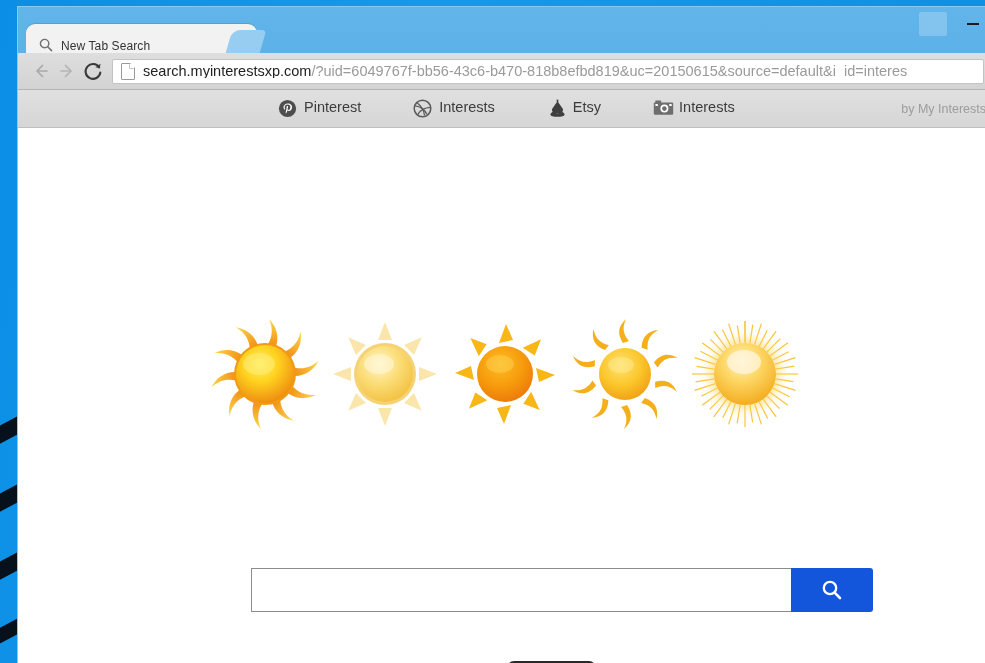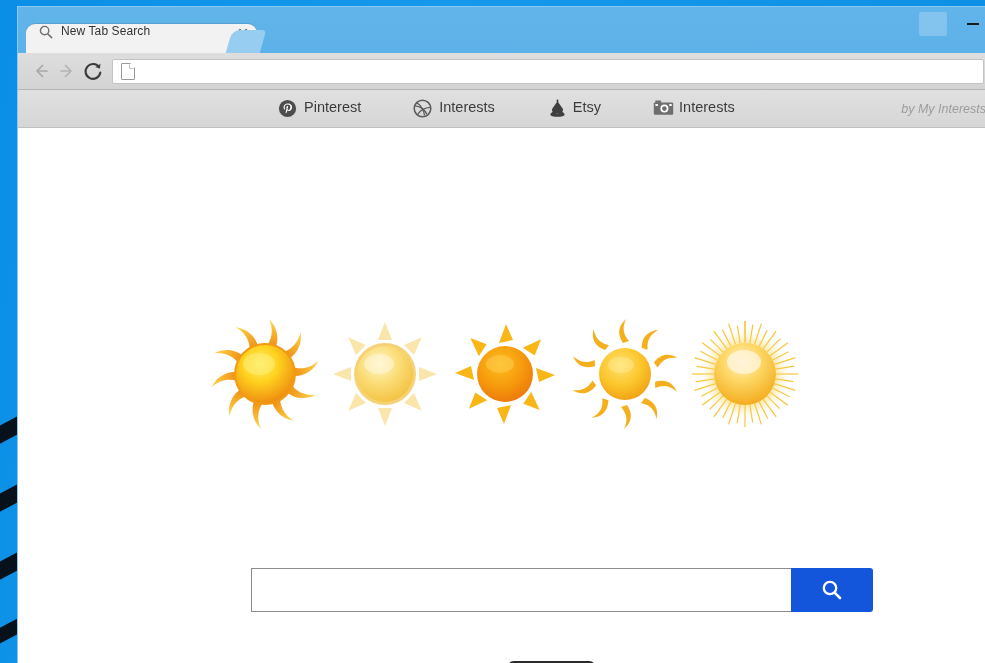--- a/index.html
+++ b/index.html
@@ -61,21 +61,21 @@
     position: absolute;
     left: 8px;
     top: 17px;
     width: 231px;
     height: 29px;
     background: #f2f2f2;
     border-top-left-radius: 9px;
     border-top-right-radius: 9px;
     box-shadow: 0 -1px 0 rgba(0,0,0,.10);
     display: flex;
-    align-items: flex-start;
+    align-items: flex-end;
     padding: 0 6px 0 12px;
     box-sizing: border-box;
   }
   #tab .fav {
     width: 16px; height: 16px;
     flex: 0 0 16px;
     margin-right: 7px;
     position: relative;
     display: block;
   }
@@ -240,21 +240,20 @@
     position: relative;
   }
   .bm .bm-label {
     font-size: 14.5px;
     color: #3c3c3c;
   }
   #bm-attrib {
     margin-left: auto;
     margin-right: 6px;
     font-size: 12.5px;
-    font-style: italic;
     color: #9d9d9d;
     white-space: nowrap;
   }
 
   
   #page {
     background: #fff;
     height: 538px;
     position: relative;
   }
@@ -374,20 +373,21 @@
 
     <div class="navbtn">
       <svg width="26" height="26" viewBox="0 0 26 26">
         <path d="M19.2 9.4 A7.4 7.4 0 1 0 20.3 14.6" fill="none" stroke="#3a3a3a" stroke-width="2.1" stroke-linecap="round"></path>
         <path d="M20.6 5.7 L19.6 10.1 L15.3 9.3 Z" fill="#3a3a3a"></path>
       </svg>
     </div>
 
     <div id="omnibox">
       <span class="pageicon"></span>
+      <span class="url"><span class="host">search.myinterestsxp.com</span><span>/?uid=6049767f-bb56-43c6-b470-818b8efbd819&amp;uc=20150615&amp;source=default&amp;i_id=interes</span></span>
     </div>
   </div>
 
   <div id="bookmarkbar">
 
     <div class="bm">
       <span class="bm-ico">
         <svg width="19" height="19" viewBox="0 0 19 19">
           <circle cx="9.5" cy="9.5" r="8.6" fill="#4d4d4d"></circle>
           <path d="M10.1 4.4c-3 0-4.6 1.9-4.6 3.9 0 .9.5 2 1.3 2.4.1.1.2 0 .2-.1l.2-.7c0-.1 0-.2-.1-.2a2 2 0 0 1-.4-1.3 3 3 0 0 1 3.1-3c1.7 0 2.6 1 2.6 2.3 0 1.8-.8 3.2-1.9 3.2-.6 0-1.1-.5-.9-1.2l.5-1.8c.1-.5-.1-1-.6-1-.6 0-1.1.6-1.1 1.5 0 .5.2.9.2.9l-.8 3.1c-.2.9 0 2 0 2.1 0 .1.1.1.2 0 .1-.1.8-1 1.1-1.9l.4-1.4c.2.4.8.8 1.4.8 1.9 0 3.2-1.7 3.2-4 0-1.8-1.5-3.6-3.9-3.6z" fill="#ffffff"></path>

